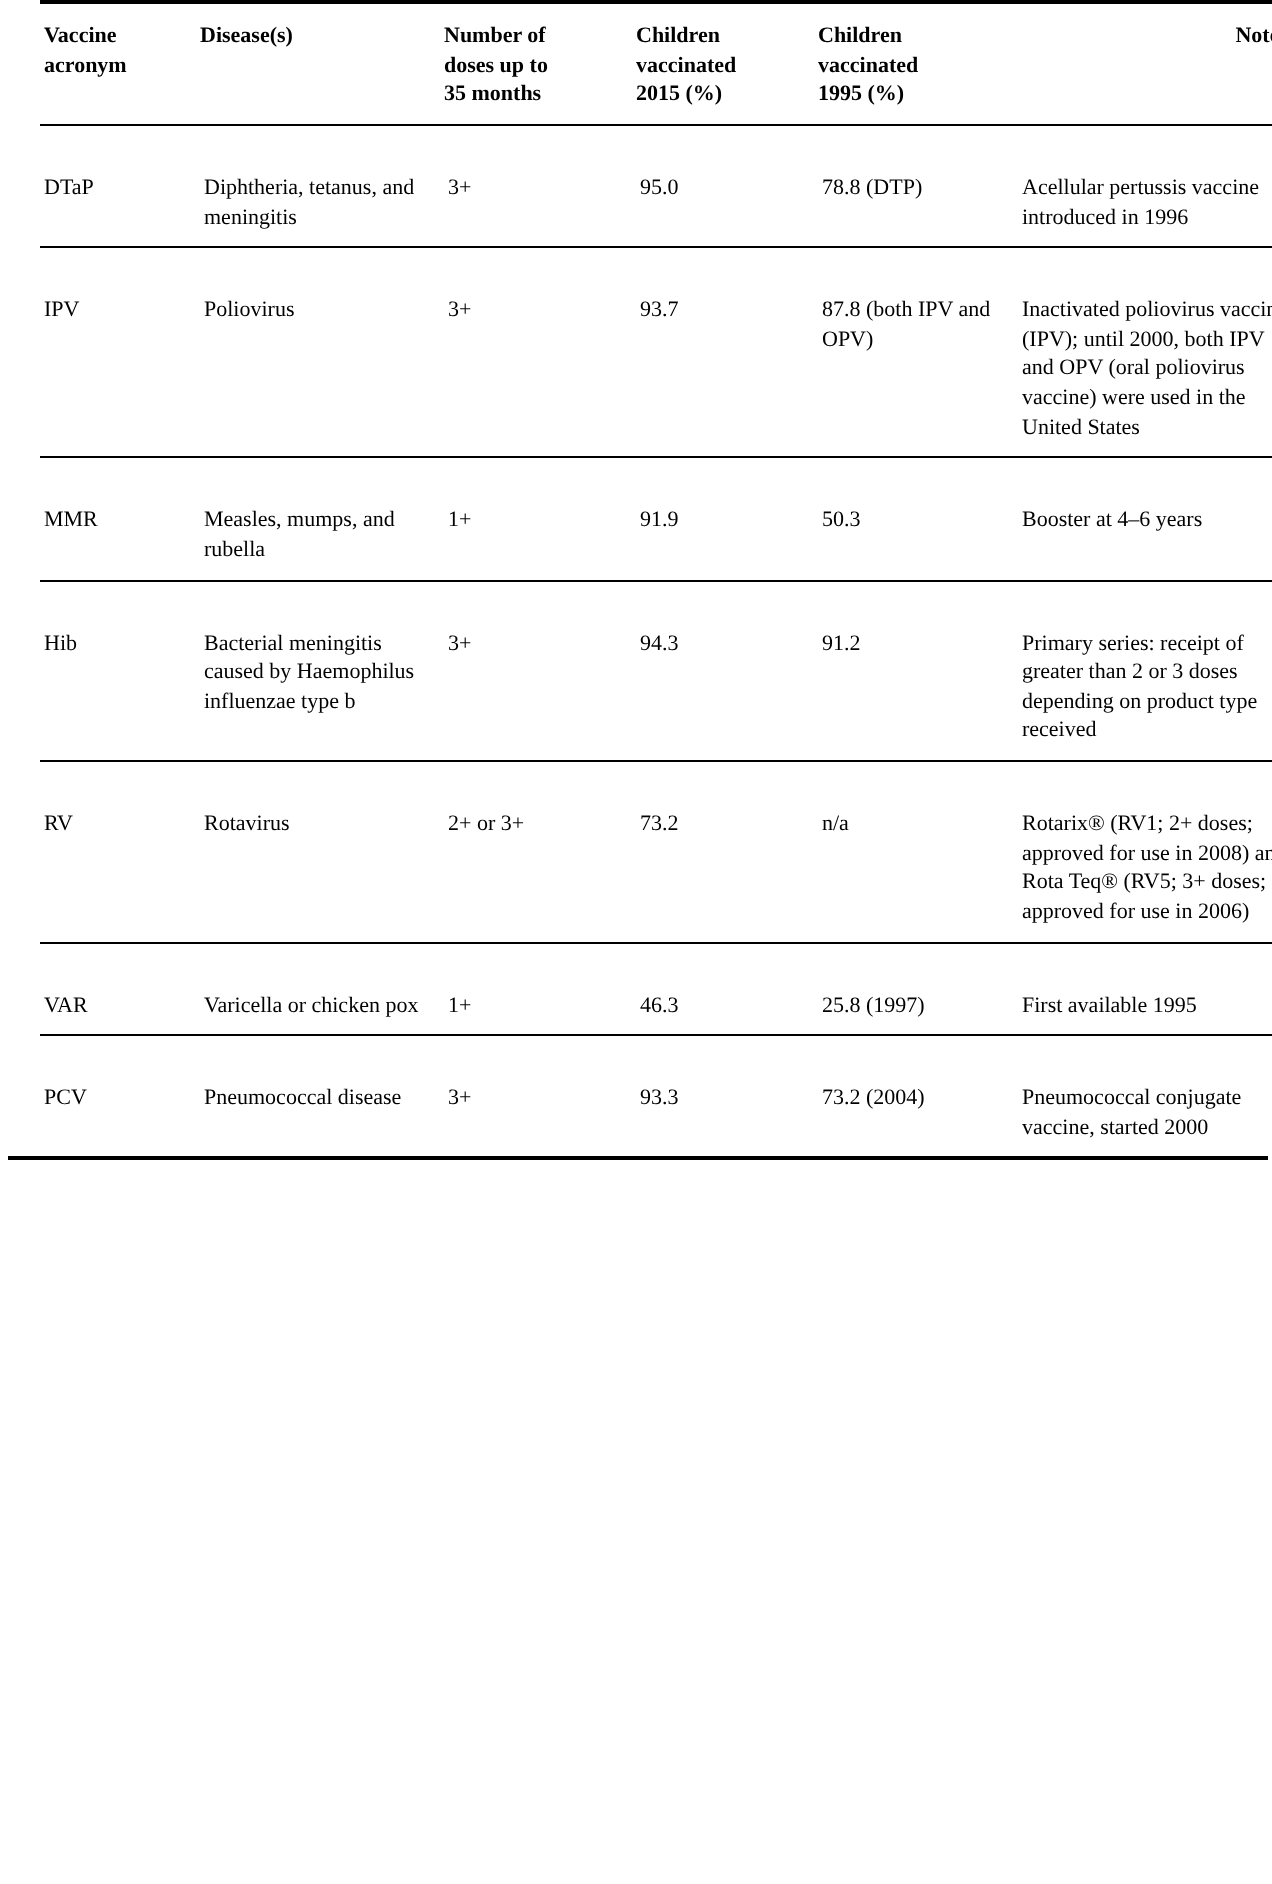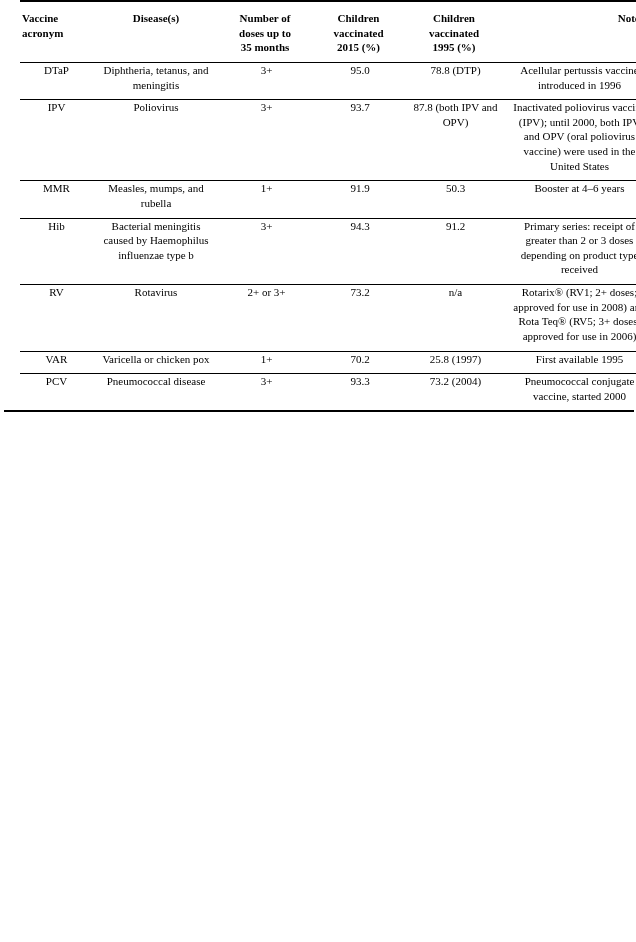--- a/index.html
+++ b/index.html
@@ -37,32 +37,31 @@
 
   thead tr.header-row th {
     font-weight: bold;
     vertical-align: top;
     text-align: left;
     padding: 9px 8px 7px 2px;
     border-top: 2.2px solid #000;
     border-bottom: 1.6px solid #000;
   }
   thead tr.header-row th.center {
-    text-align: center;
     padding-left: 0;
     padding-right: 10px;
   }
   thead tr.header-row th.notes-head {
     text-align: right;
     padding-right: 6px;
   }
   tbody tr.data-row td {
     vertical-align: top;
-    text-align: center;
-    padding: 0 9px 7px 2px;
+    text-align: left;
+    padding: 24px 9px 7px 2px;
     border-top: 1.1px solid #000;
   }
   tbody tr.data-row:first-child td {
     border-top: none;
   }
   tbody tr.data-row td.col-notes {
     padding-right: 2px;
   }
   tbody tr.data-row td.col-disease {
     padding-right: 12px;
@@ -155,21 +154,21 @@
         <td class="col-disease"><span>Rotavirus</span></td>
         <td class="col-doses"><span>2+ or 3+</span></td>
         <td class="col-v2015"><span>73.2</span></td>
         <td class="col-v1995"><span>n/a</span></td>
         <td class="col-notes"><span>Rotarix® (RV1; 2+ doses; approved for use in 2008) and Rota Teq® (RV5; 3+ doses; approved for use in 2006)</span></td>
       </tr>
       <tr class="data-row">
         <td class="col-acronym"><span>VAR</span></td>
         <td class="col-disease"><span>Varicella or chicken pox</span></td>
         <td class="col-doses"><span>1+</span></td>
-        <td class="col-v2015"><span>70.2</span></td>
+        <td class="col-v2015"><span>46.3</span></td>
         <td class="col-v1995"><span>25.8 (1997)</span></td>
         <td class="col-notes"><span>First available 1995</span></td>
       </tr>
       <tr class="data-row">
         <td class="col-acronym"><span>PCV</span></td>
         <td class="col-disease"><span>Pneumococcal disease</span></td>
         <td class="col-doses"><span>3+</span></td>
         <td class="col-v2015"><span>93.3</span></td>
         <td class="col-v1995"><span>73.2 (2004)</span></td>
         <td class="col-notes"><span>Pneumococcal conjugate vaccine, started 2000</span></td>

